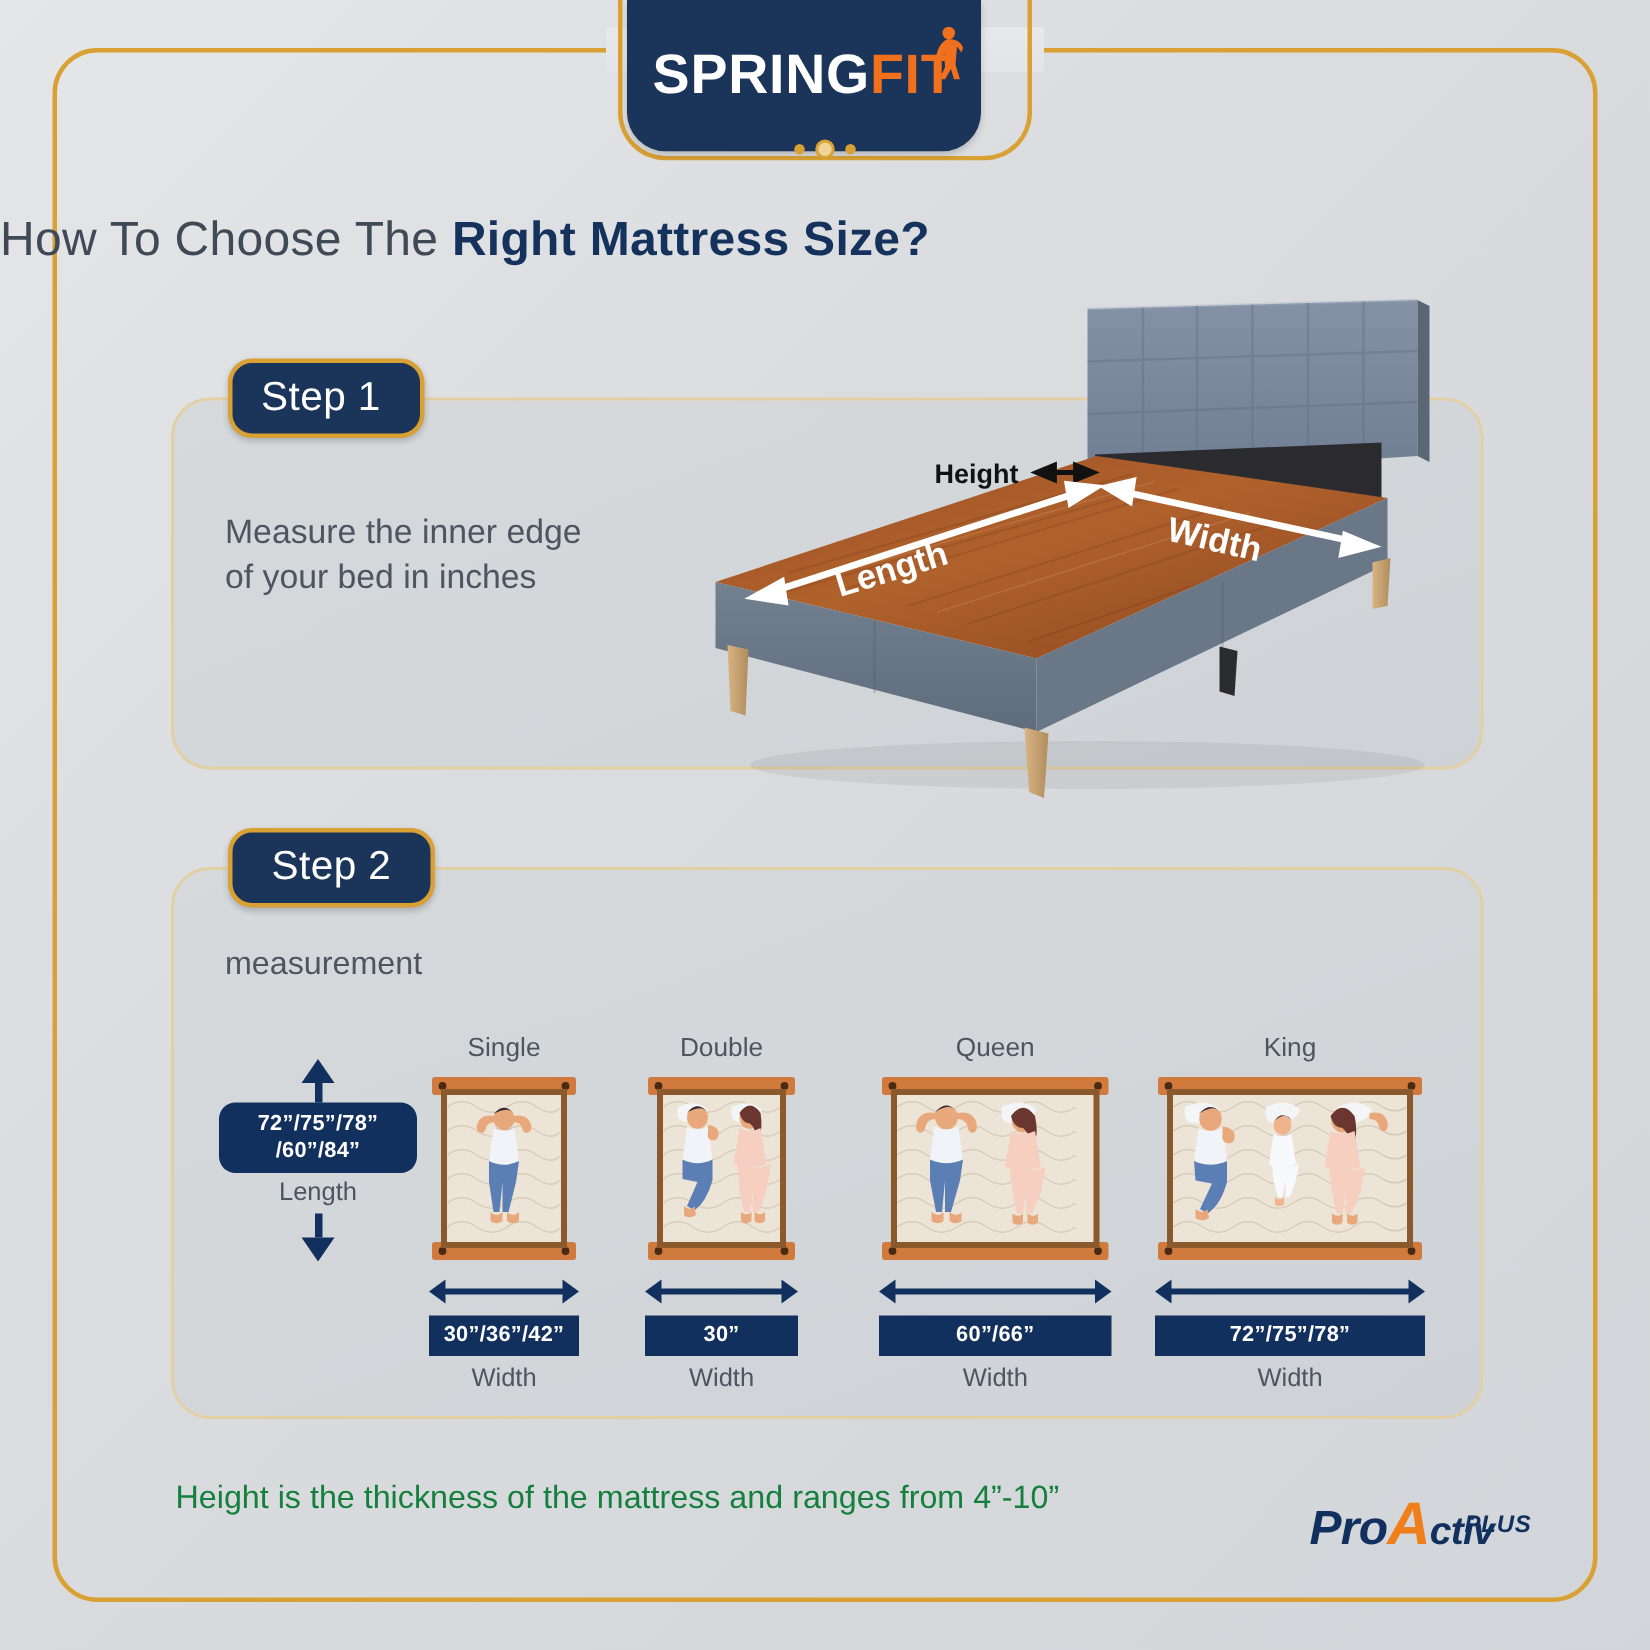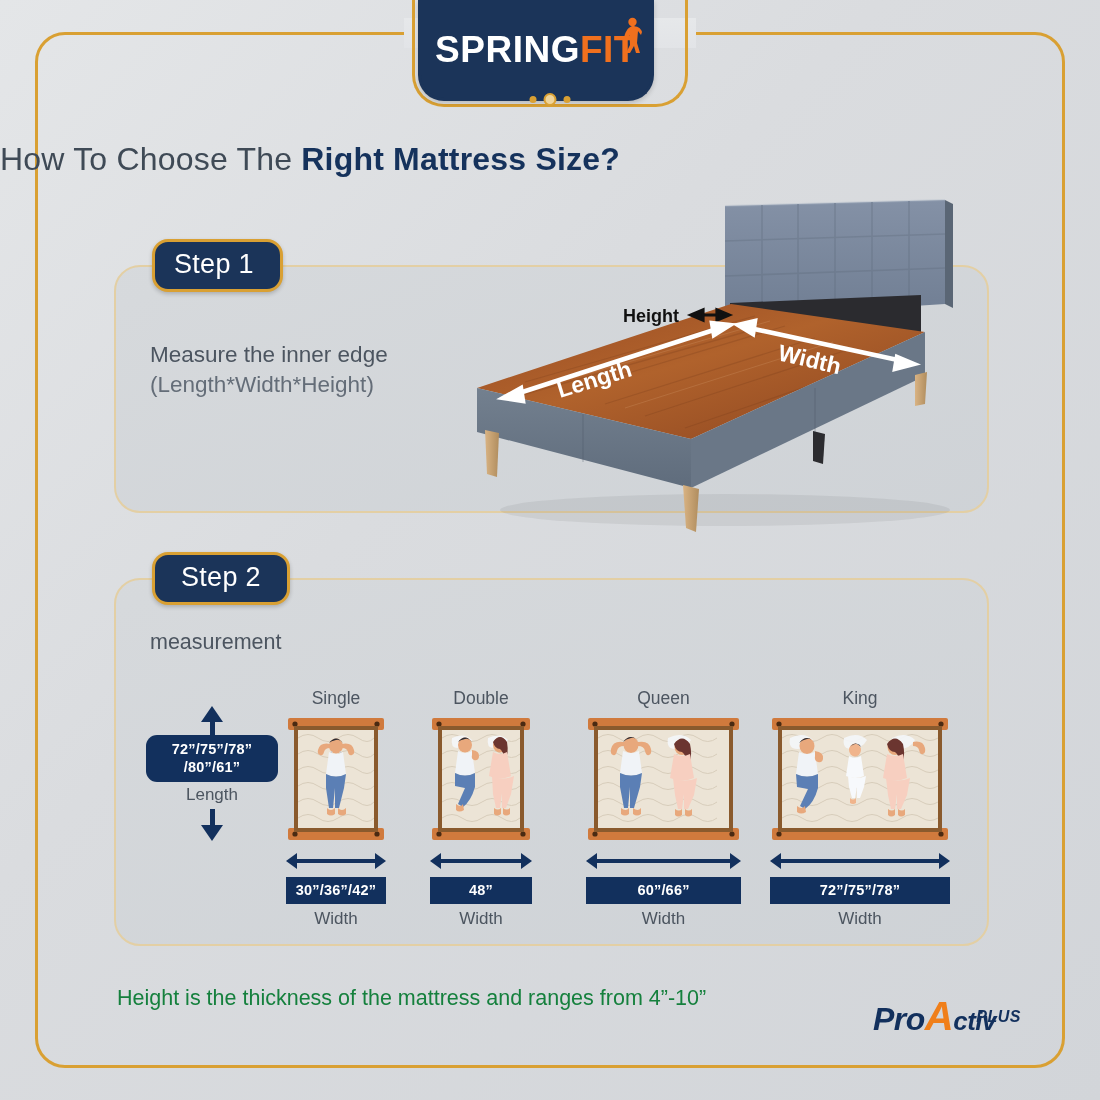--- a/index.html
+++ b/index.html
@@ -273,21 +273,21 @@
   <i class="dot-lg"></i>
   <i class="dot-sm"></i>
 </div>
 
 <div class="headline"><span>How To Choose The </span><b>Right Mattress Size?</b></div>
 
 <div class="panel" id="panel1"></div>
 <div class="step-badge" id="badge1">Step 1</div>
 <div class="step1-text">
   <div>Measure the inner edge</div>
-  <div class="sub">(Length*Width*Height)</div>
+  <div>of your bed in inches</div>
 </div>
 
 <div class="bed-wrap">
 <svg width="520" height="340" viewBox="0 0 520 340">
   <defs>
     <linearGradient id="gHead" x1="0" y1="0" x2="0" y2="1">
       <stop offset="0%" stop-color="#8491a6"></stop>
           <stop offset="100%" stop-color="#707e93"></stop>
     </linearGradient>
     <linearGradient id="gSide" x1="0" y1="0" x2="0" y2="1">
@@ -374,21 +374,21 @@
 <div class="step-badge" id="badge2">Step 2</div>
 <div class="step2-text">
   <div>measurement</div>
 </div>
 
 <div class="len-block">
   <div class="len-arrow-up"></div>
   <div class="len-stem" style="height:13px"></div>
   <div class="len-badge">
     <div>72”/75”/78”</div>
-    <div>/80”/61”</div>
+    <div>/60”/84”</div>
   </div>
   <div class="len-cap">Length</div>
   <div class="len-stem" style="height:16px;margin-top:4px"></div>
   <div class="len-arrow-dn"></div>
 </div>
 
 <div class="mat-row">
 
   <div class="mat-col" style="left:0px;width:100px;">
     <div class="mat-title">Single</div>
@@ -474,21 +474,21 @@
           <path d="M64 94 q4 3 7 0 l0 6 q-4 3 -7 0 Z" fill="#e8a87c"></path>
           <path d="M73 94 q4 3 7 0 l0 6 q-4 3 -7 0 Z" fill="#e8a87c"></path>
         </g>
       </svg>
     </div>
     <div class="w-arrow">
       <span class="hl"></span>
       <span class="bar"></span>
       <span class="hr"></span>
     </div>
-    <div class="w-badge">48”</div>
+    <div class="w-badge">30”</div>
     <div class="w-cap">Width</div>
   </div>
 
   <div class="mat-col" style="left:300px;width:155px;">
     <div class="mat-title">Queen</div>
     <div class="mat-img">
       <svg width="155" height="130" viewBox="0 0 155 130">
         <rect x="2" y="4" width="151" height="12" rx="2" fill="#d07a3d"></rect>
         <rect x="2" y="114" width="151" height="12" rx="2" fill="#d07a3d"></rect>
         <circle cx="9" cy="10" r="2.6" fill="#4a2a12"></circle>

